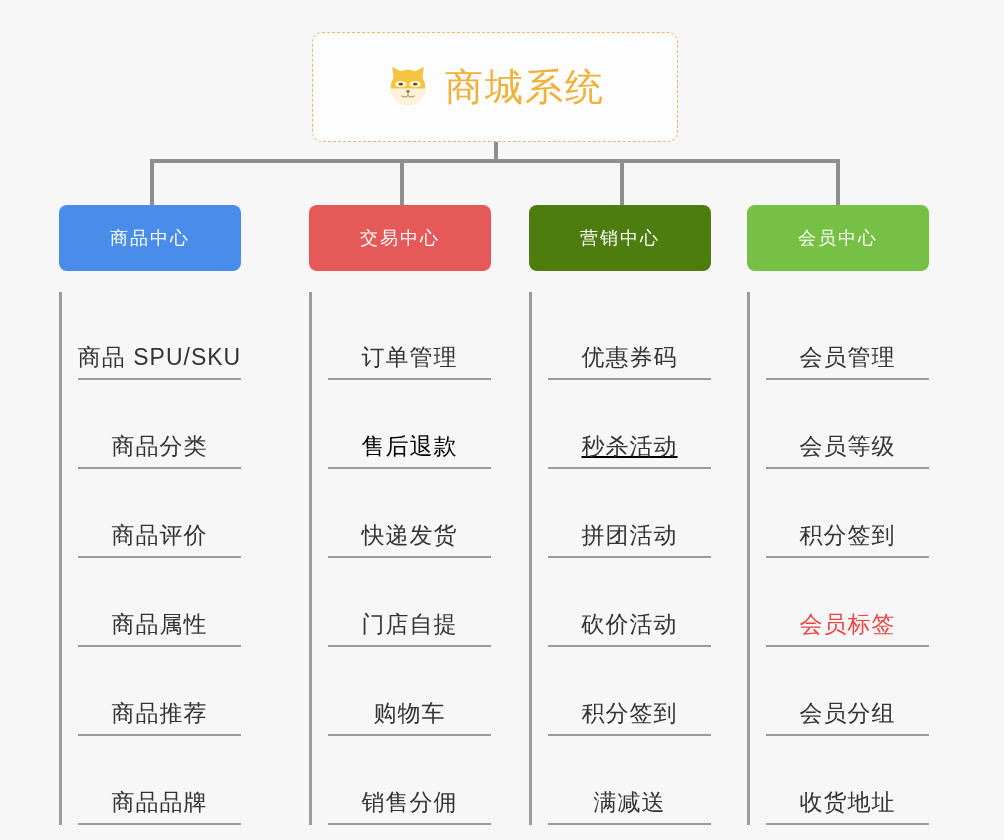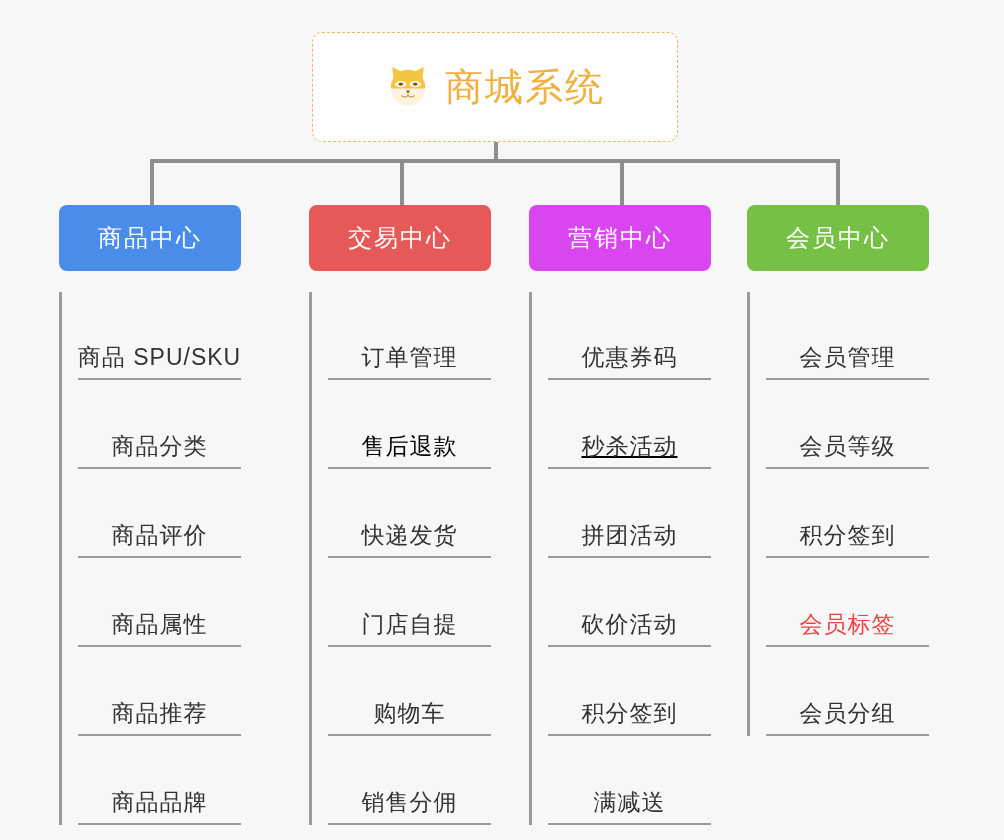--- a/index.html
+++ b/index.html
@@ -63,21 +63,21 @@
     position: absolute;
     top: 205px;
   }
   .cat-box {
     height: 66px;
     border-radius: 8px;
     display: flex;
     align-items: center;
     justify-content: center;
     color: #ffffff;
-    font-size: 24px;
+    font-size: 18px;
     letter-spacing: 2px;
     box-sizing: border-box;
   }
   .leaf-list {
     position: relative;
     margin-top: 21px;
     padding-left: 16px;
     border-left: 3px solid #ef4444;
   }
   .leaf-item {
@@ -178,21 +178,21 @@
           </div>
           <div class="leaf-item" style="border-bottom-color: rgb(155, 155, 155);">
             <span class="leaf-label" style="color: rgb(51, 51, 51);">购物车</span>
           </div>
           <div class="leaf-item" style="border-bottom-color: rgb(155, 155, 155);">
             <span class="leaf-label" style="color: rgb(51, 51, 51);">销售分佣</span>
           </div>
         </div>
       </div>
       <div class="column" style="left: 529px; width: 182px;">
-        <div class="cat-box" style="background: #d946ef;">营销中心</div>
+        <div class="cat-box" style="background: #4d7c0f;">营销中心</div>
         <div class="leaf-list" style="border-left-color: rgb(155, 155, 155);">
           <div class="leaf-item" style="border-bottom-color: rgb(155, 155, 155);">
             <span class="leaf-label" style="color: rgb(51, 51, 51);">优惠券码</span>
           </div>
           <div class="leaf-item" style="border-bottom-color: rgb(155, 155, 155); text-decoration: underline;">
             <span class="leaf-label" style="color: rgb(51, 51, 51);">秒杀活动</span>
           </div>
           <div class="leaf-item" style="border-bottom-color: rgb(155, 155, 155);">
             <span class="leaf-label" style="color: rgb(51, 51, 51);">拼团活动</span>
           </div>
@@ -218,17 +218,20 @@
           </div>
           <div class="leaf-item" style="border-bottom-color: rgb(155, 155, 155);">
             <span class="leaf-label" style="color: rgb(51, 51, 51);">积分签到</span>
           </div>
           <div class="leaf-item" style="border-bottom-color: rgb(155, 155, 155);">
             <span class="leaf-label" style="color: #ef4444;">会员标签</span>
           </div>
           <div class="leaf-item" style="border-bottom-color: rgb(155, 155, 155);">
             <span class="leaf-label" style="color: rgb(51, 51, 51);">会员分组</span>
           </div>
+          <div class="leaf-item" style="border-bottom-color: rgb(155, 155, 155);">
+            <span class="leaf-label" style="color: rgb(51, 51, 51);">收货地址</span>
+          </div>
         </div>
       </div>
     </div>
 
 </div>
 
 </body></html>

